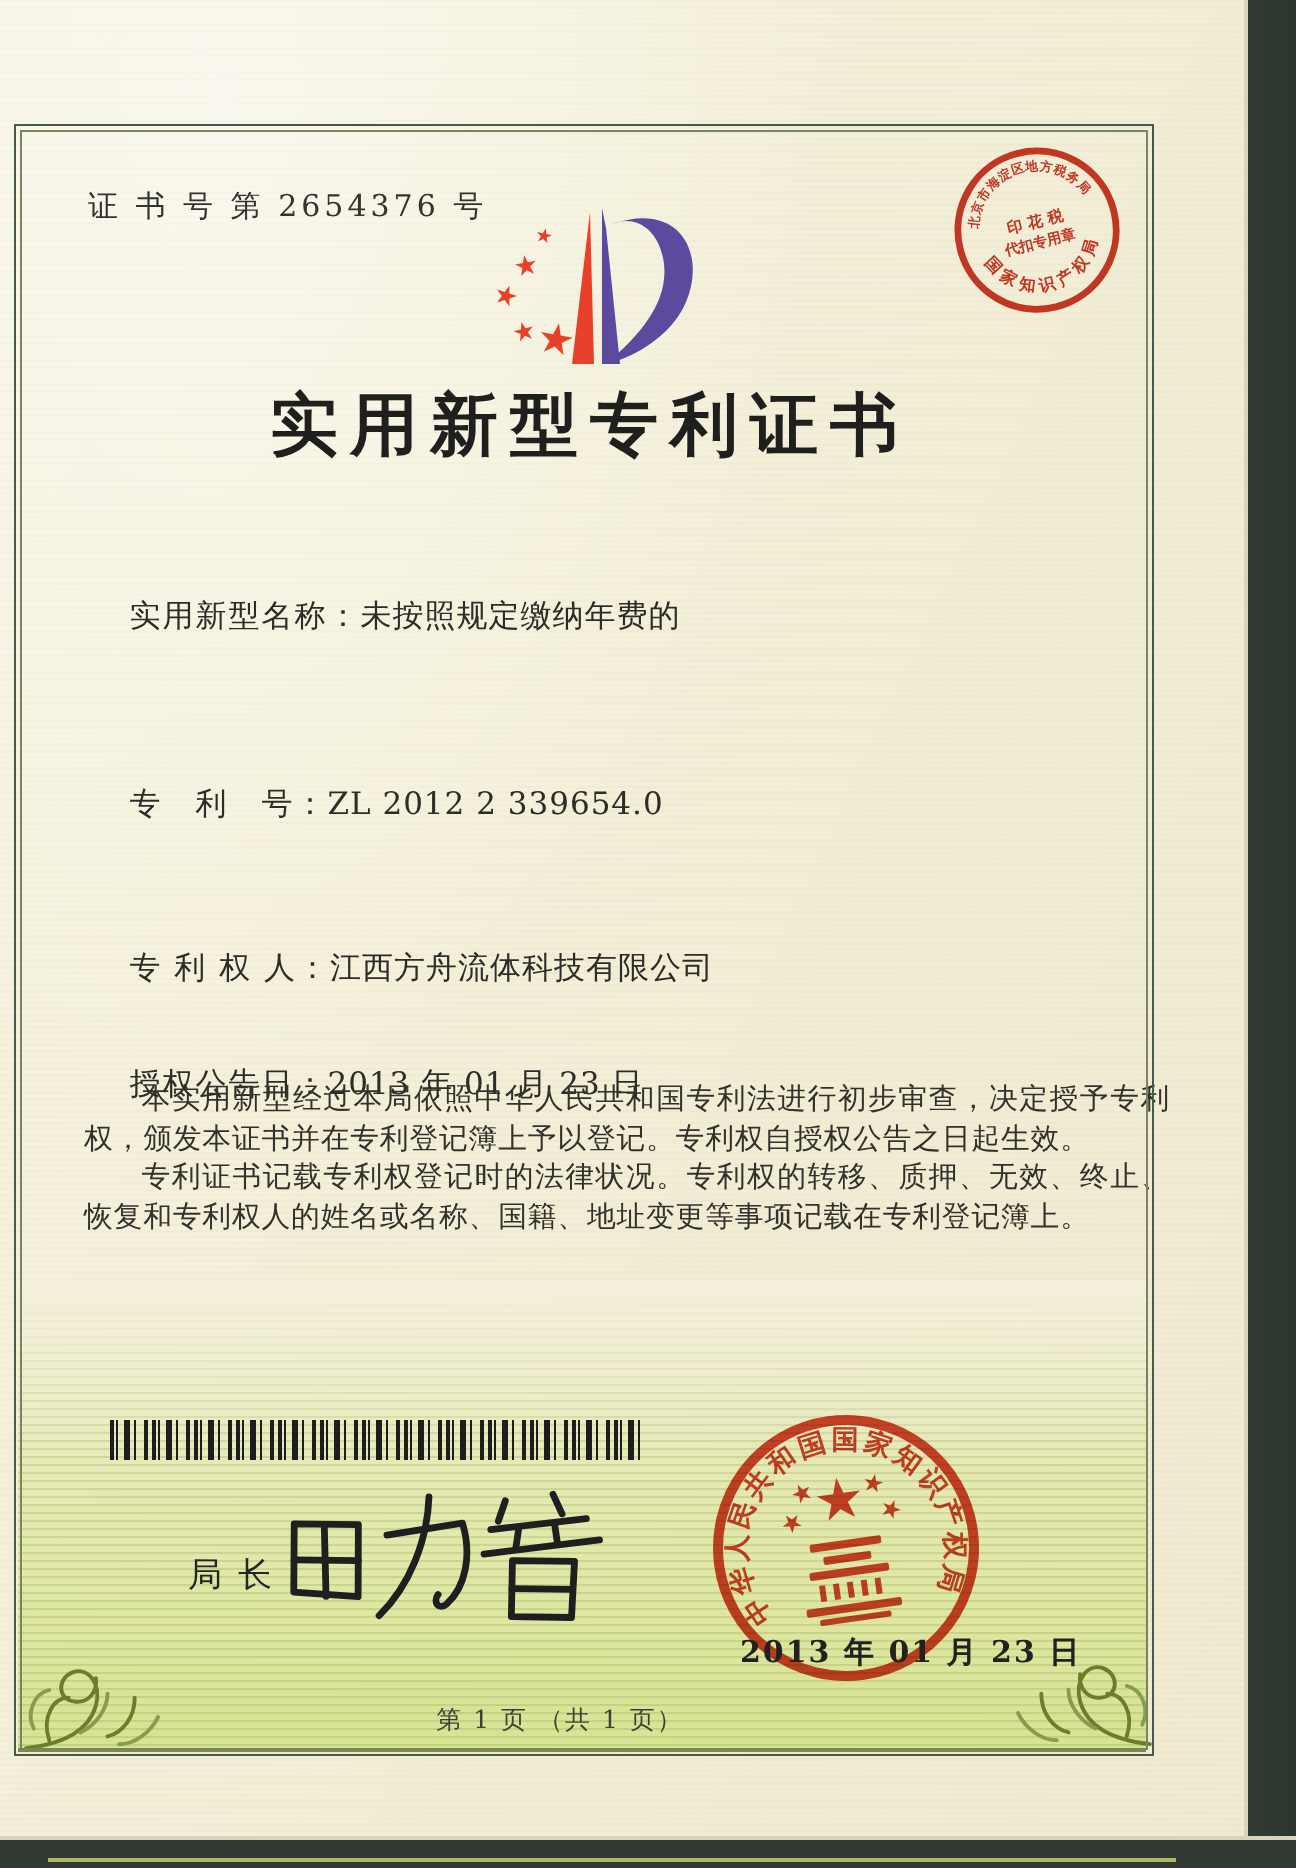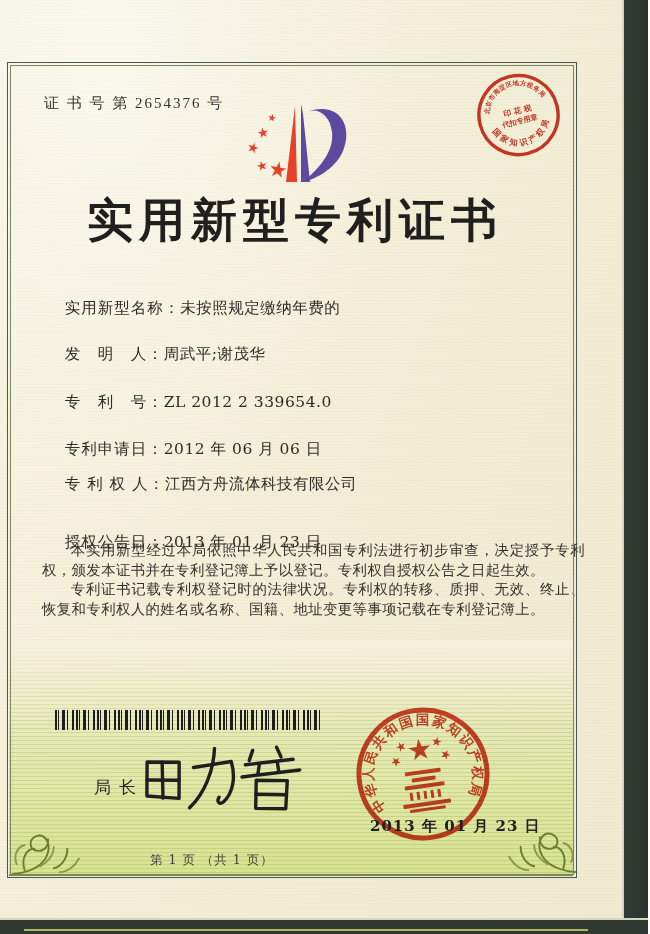--- a/index.html
+++ b/index.html
@@ -34,23 +34,23 @@
       linear-gradient(180deg,#f4f0da 0%, rgba(244,240,218,0) 38%),
       repeating-linear-gradient(180deg, rgba(126,146,56,.22) 0 1px, rgba(0,0,0,0) 1px 4px),
       linear-gradient(180deg, rgba(229,236,182,.25) 0%, rgba(221,231,158,.75) 55%, rgba(214,226,142,.95) 100%);
     border-bottom:2px solid #7c8c44;box-sizing:border-box;
   }
   .flourish{position:absolute;z-index:2;}
   .flourish svg{display:block;}
   .flourish.right{transform:scaleX(-1);}
   
   .cert-number{position:absolute;left:44px;top:94px;font-size:15px;letter-spacing:2px;
-    color:#33332f;z-index:4;white-space:pre;font-family:Liberation Serif, serif;}
+    color:#33332f;z-index:4;white-space:pre;}
   .title{position:absolute;left:50px;top:190px;width:490px;text-align:center;z-index:4;
-    font-size:46px;font-weight:600;letter-spacing:6px;color:#1f1f1d;}
+    font-size:34px;font-weight:600;letter-spacing:6px;color:#1f1f1d;}
   .field-row{position:absolute;left:45px;z-index:4;font-size:15.5px;color:#2e2c28;white-space:pre;}
   .field-row .lbl{letter-spacing:1px;}
   .field-row .val{letter-spacing:.5px;}
   .row-0{top:280px}.row-1{top:326px}.row-2{top:374px}.row-3{top:421px}.row-4{top:456px}.row-5{top:514px}
   .paragraphs{position:absolute;left:42px;top:541px;width:543px;z-index:4;
     font-size:14.4px;line-height:19.7px;letter-spacing:.4px;color:#33312c;
     text-align:justify;text-justify:inter-ideograph;}
   .paragraphs p{margin:0;text-indent:2em;}
   
   .barcode{position:absolute;left:55px;top:710px;width:265px;height:20px;z-index:4;
@@ -63,21 +63,21 @@
   
   .commissioner-label{position:absolute;left:94px;top:776px;font-size:17px;letter-spacing:8px;
     color:#262626;z-index:4;}
   .signature{position:absolute;left:138px;top:730px;z-index:4;transform:rotate(-3deg);}
   
   .tax-seal{position:absolute;left:476px;top:72px;z-index:5;mix-blend-mode:multiply;opacity:.95;
     transform:rotate(-14deg);}
   .office-seal{position:absolute;left:353px;top:704px;z-index:5;mix-blend-mode:multiply;opacity:.93;}
   .issue-date{position:absolute;left:370px;top:817px;z-index:6;font-size:15px;font-weight:600;
     letter-spacing:1px;color:#23211e;white-space:pre;}
-  .page-footer{position:absolute;left:150px;top:852px;width:260px;z-index:4;
+  .page-footer{position:absolute;left:150px;top:852px;width:260px;text-align:center;z-index:4;
     font-size:12.5px;letter-spacing:1px;color:#3f3f38;white-space:pre;}
   
   .logo{position:absolute;left:246px;top:86px;z-index:4;}
 </style>
 </head>
 <body>
 
 <svg width="0" height="0" style="position:absolute" aria-hidden="true">
   <defs>
     <path id="star5" d="M0,-10 L2.245,-3.09 L9.511,-3.09 L3.633,1.18 L5.878,8.09 L0,3.82 L-5.878,8.09 L-3.633,1.18 L-9.511,-3.09 L-2.245,-3.09 Z"></path>
@@ -146,28 +146,22 @@
       <text x="50" y="48" text-anchor="middle" font-size="9" fill="#c9301e" font-weight="700">印 花 税</text>
       <text x="50" y="60" text-anchor="middle" font-size="8.4" fill="#c9301e" font-weight="700">代扣专用章</text>
     </svg>
   </div>
 
   <div class="title">实用新型专利证书</div>
 
   <div class="field-row row-0">
     <span class="lbl">实用新型名称：</span><span class="val">未按照规定缴纳年费的</span>
   </div>
-  <div class="field-row row-1">
-    <span class="lbl">发　明　人：</span><span class="val">周武平;谢茂华</span>
-  </div>
   <div class="field-row row-2">
     <span class="lbl">专　利　号：</span><span class="val">ZL 2012 2 339654.0</span>
-  </div>
-  <div class="field-row row-3">
-    <span class="lbl">专利申请日：</span><span class="val">2012 年 06 月 06 日</span>
   </div>
   <div class="field-row row-4">
     <span class="lbl">专 利 权 人：</span><span class="val">江西方舟流体科技有限公司</span>
   </div>
   <div class="field-row row-5">
     <span class="lbl">授权公告日：</span><span class="val">2013 年 01 月 23 日</span>
   </div>
 
   <div class="paragraphs">
     <p>本实用新型经过本局依照中华人民共和国专利法进行初步审查，决定授予专利权，颁发本证书并在专利登记簿上予以登记。专利权自授权公告之日起生效。</p>

